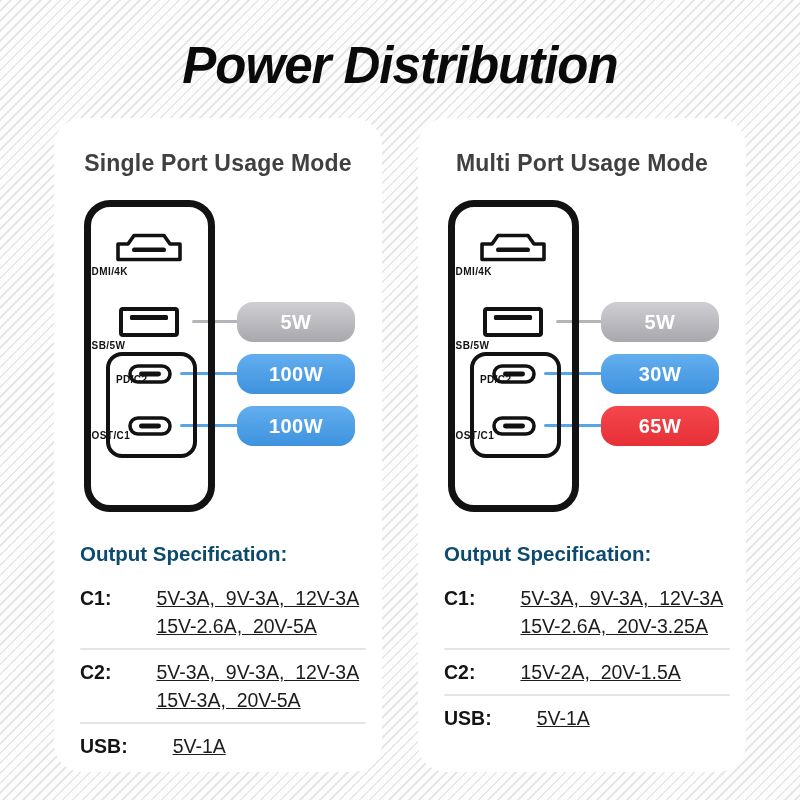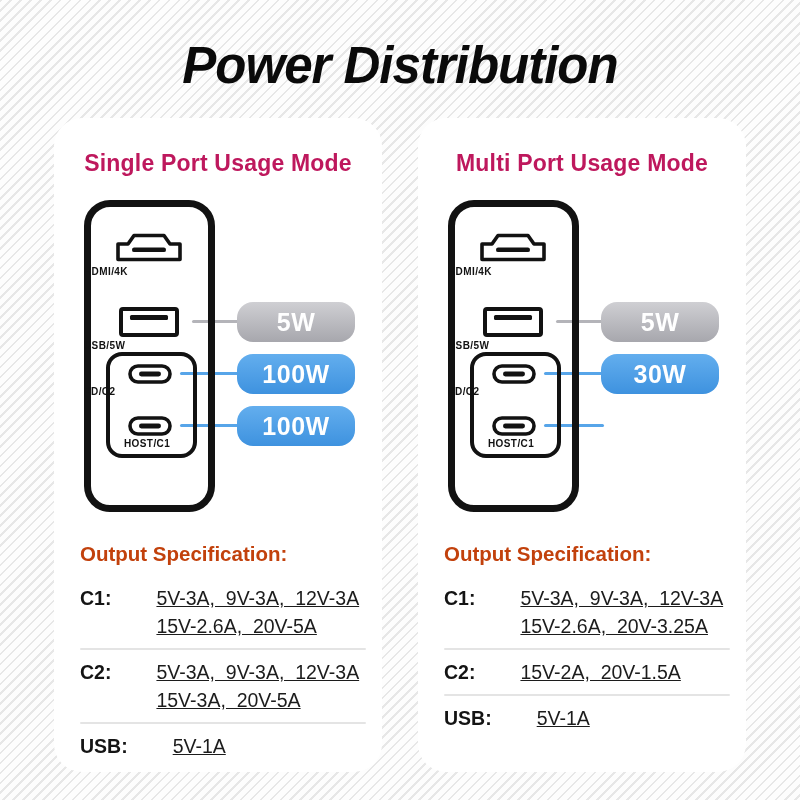--- a/index.html
+++ b/index.html
@@ -22,21 +22,21 @@
 
   .panel{
     position:absolute;top:118px;width:328px;height:654px;
     background:#ffffff;border-radius:28px;
   }
   .panel-left{left:54px;}
   .panel-right{left:418px;}
 
   .panel-title{
     position:absolute;top:32px;left:0;width:100%;margin:0;
-    text-align:center;font-size:23px;font-weight:700;letter-spacing:0.2px;color:#be185d;
+    text-align:center;font-size:23px;font-weight:700;letter-spacing:0.2px;color:#404040;
   }
 
   
   .device{
     position:absolute;left:30px;top:82px;width:131px;height:312px;
     box-sizing:border-box;border:7px solid #121212;border-radius:26px;
     background:transparent;z-index:2;
   }
   .group-box{
     position:absolute;left:52px;top:234px;width:91px;height:106px;
@@ -49,46 +49,46 @@
   .pos-usb{left:65px;top:189px;}
   .pos-pd{left:74px;top:246px;}
   .pos-host{left:74px;top:298px;}
 
   .port-label{
     position:absolute;left:30px;width:131px;text-align:left;
     font-size:10px;font-weight:600;letter-spacing:0.4px;color:#121212;z-index:3;
   }
   .pos-hdmi-label{top:148px;}
   .pos-usb-label{top:222px;}
-  .pos-pd-label{top:268px;}
-  .pos-host-label{top:320px;padding-left:40px;}
+  .pos-pd-label{top:256px;padding-left:32px;}
+  .pos-host-label{top:312px;}
 
   
   .cline{position:absolute;height:3px;z-index:1;border-radius:2px;}
   .cline.l1{top:202px;left:138px;width:48px;background:#b4b4b9;}
   .cline.l2{top:254px;left:126px;width:60px;background:#57a5e9;}
   .cline.l3{top:306px;left:126px;width:60px;background:#57a5e9;}
 
   
   .badge{
     position:absolute;left:183px;width:118px;height:40px;z-index:4;
     border-radius:16px;
-    color:#ffffff;font-size:25px;font-weight:700;
+    color:#ffffff;font-size:20px;font-weight:700;
     text-align:center;line-height:40px;letter-spacing:0.5px;
   }
   .badge.b1{top:184px;}
   .badge.b2{top:236px;}
   .badge.b3{top:288px;}
   .badge--gray{background:linear-gradient(180deg,#cfcfd3 0%,#a7a7ad 100%);}
   .badge--blue{background:linear-gradient(180deg,#63aeee 0%,#3e92df 100%);}
   .badge--red{background:linear-gradient(180deg,#f4474c 0%,#e72f36 100%);}
 
   
   .spec{position:absolute;left:26px;right:16px;top:424px;}
-  .spec-heading{margin:0 0 18px 0;font-size:20.5px;font-weight:700;color:#c2410c;}
+  .spec-heading{margin:0 0 18px 0;font-size:20.5px;font-weight:700;color:#0c4a6e;}
   .spec-row{display:flex;align-items:flex-start;font-size:19.5px;line-height:28px;gap:36px;}
   .spec-label{font-weight:700;margin-right:9px;white-space:pre;}
   .spec-values{display:flex;flex-direction:column;font-weight:500;color:#1c1c1c;}
   .spec-line{white-space:pre;text-decoration:underline;}
   .divider{height:2px;background:#e4e4e4;margin:8px 0 8px 0;border-radius:1px;}
 
   svg .stroke{fill:none;stroke:#121212;}
 </style>
 </head>
 <body>
@@ -194,20 +194,21 @@
     <div class="port-label pos-pd-label">PD/C2</div>
 
     <svg class="port-icon pos-host" width="44" height="20" viewBox="0 0 44 20">
       <rect class="stroke" x="2" y="2" width="40" height="16" rx="8" stroke-width="3.6"></rect>
       <rect x="11" y="7.6" width="22" height="4.8" rx="2.4" fill="#121212"></rect>
     </svg>
     <div class="port-label pos-host-label">HOST/C1</div>
 
     <div class="badge b1 badge--gray">5W</div>
     <div class="badge b2 badge--blue">30W</div>
+    <div class="badge b3 badge--red">65W</div>
 
     <div class="spec">
       <p class="spec-heading">Output Specification:</p>
 
       <div class="spec-row">
         <span class="spec-label">C1:</span>
         <span class="spec-values">
           <span class="spec-line">5V-3A,  9V-3A,  12V-3A</span>
           <span class="spec-line">15V-2.6A,  20V-3.25A</span>
         </span>

